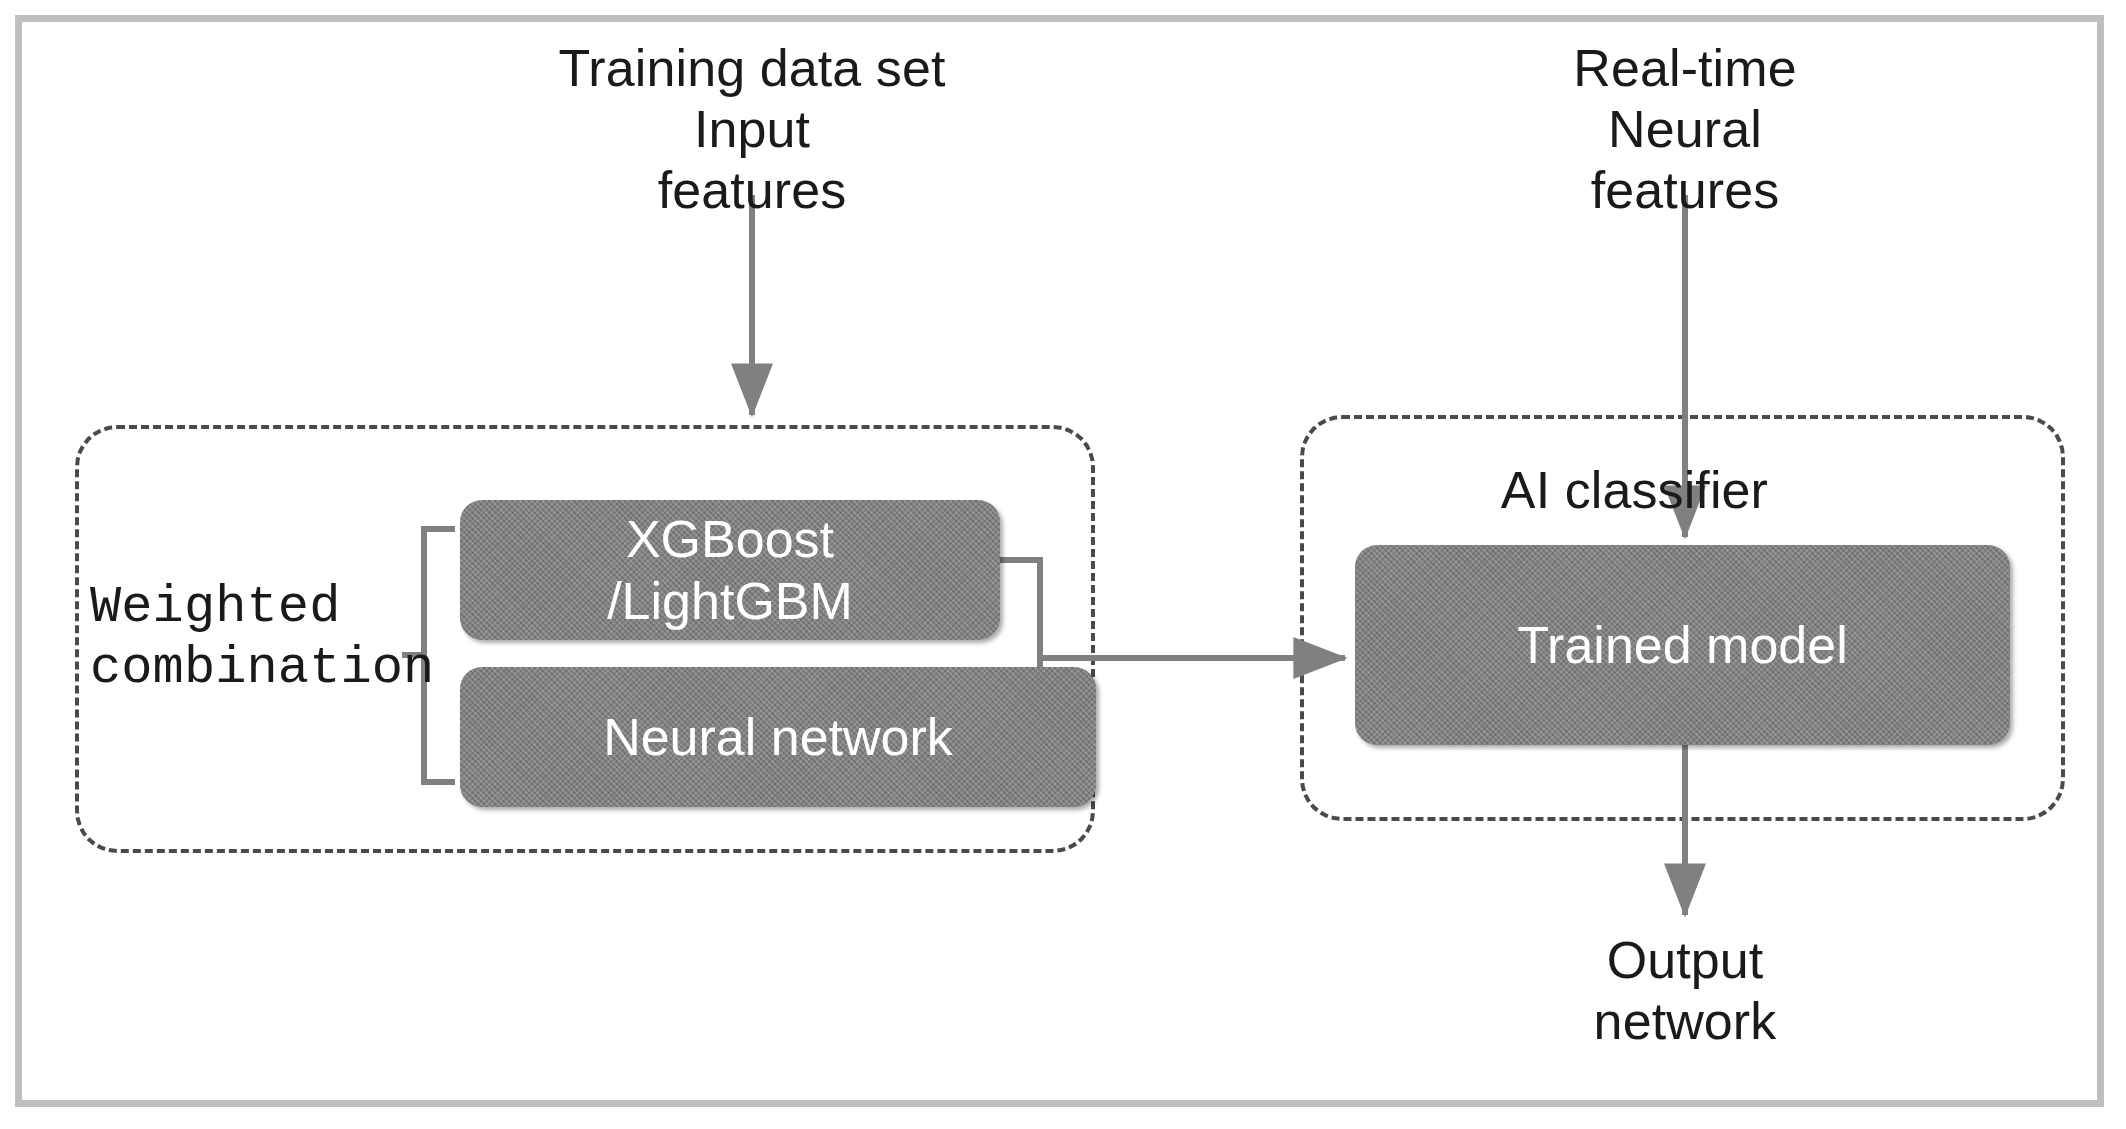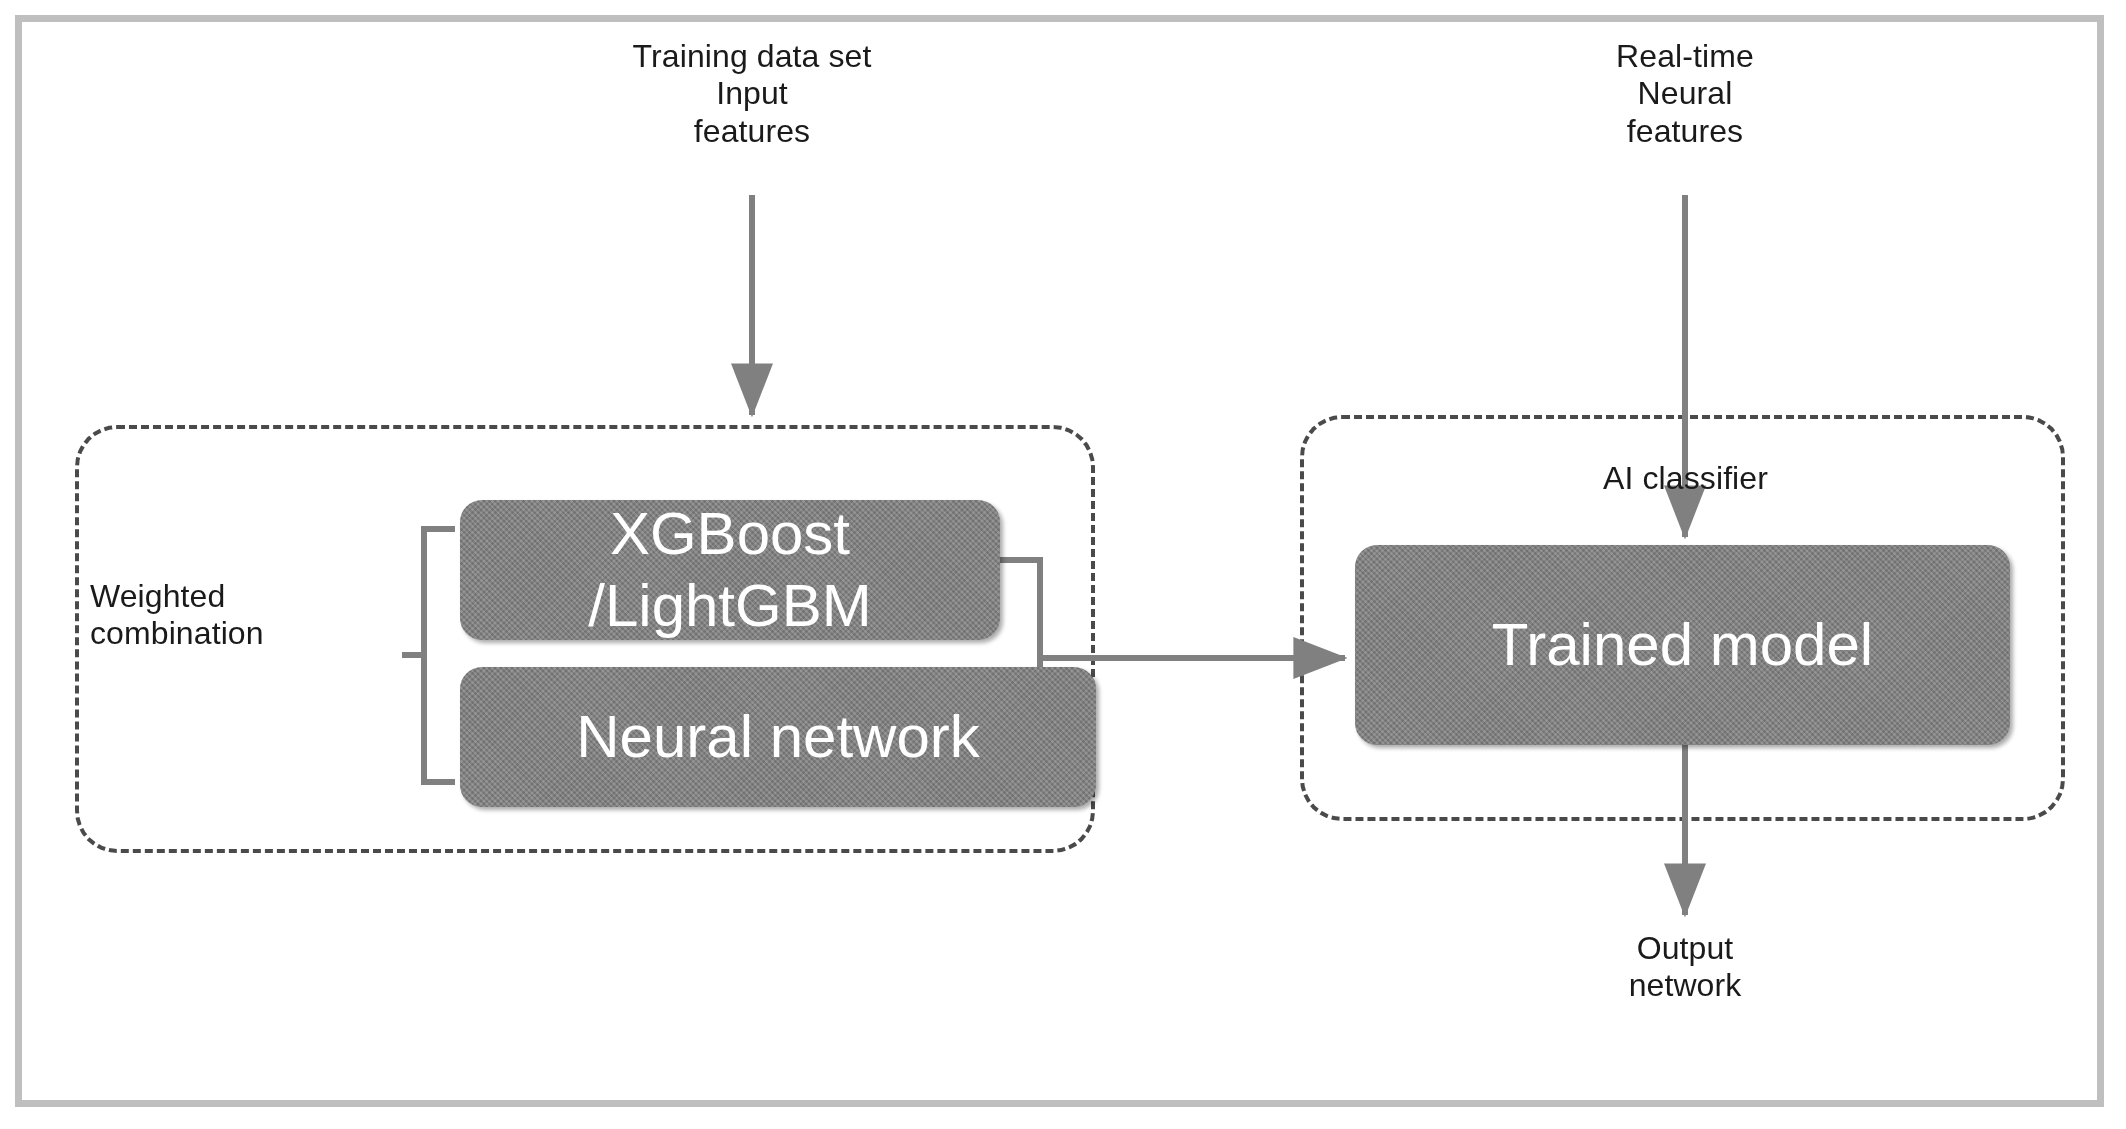--- a/index.html
+++ b/index.html
@@ -29,21 +29,21 @@
     box-sizing: border-box;
     border: 7px solid #bfbfbf;
     background: #ffffff;
   }
 
   
   .text-label {
     position: absolute;
     text-align: center;
     color: #1a1a1a;
-    font-size: 32px;
+    font-size: 52px;
     line-height: 1.17;
     font-weight: 400;
     white-space: pre-line;
     letter-spacing: 0.1px;
   }
 
   
   .dashed-group {
     position: absolute;
     box-sizing: border-box;
@@ -69,21 +69,21 @@
         rgba(255,255,255,0.07) 2px,
         rgba(0,0,0,0.06) 2px,
         rgba(0,0,0,0.06) 4px);
     box-shadow: 3px 3px 4px rgba(0,0,0,0.33);
     display: flex;
     align-items: center;
     justify-content: center;
   }
   .grey-box .box-label {
     color: #ffffff;
-    font-size: 60px;
+    font-size: 52px;
     line-height: 1.2;
     text-align: center;
     white-space: pre-line;
     font-weight: 400;
   }
 
   
   .connectors {
     position: absolute;
     left: 0;
@@ -148,21 +148,21 @@
   </div>
 
   <div class="text-label" style="left:552px; top:38px; width:400px;">Training data set
 Input
 features</div>
 
   <div class="text-label" style="left:1485px; top:38px; width:400px;">Real-time
 Neural
 features</div>
 
-  <div class="text-label" style="left:90px; top:578px; width:300px; text-align:left;">Weighted
+  <div class="text-label" style="left:90px; top:578px; width:300px; text-align:left;font-family:Liberation Mono, monospace;">Weighted
 combination</div>
 
   <div class="text-label" style="left:1368px; top:460px; width:400px; text-align:right;">AI classifier</div>
 
   <div class="text-label" style="left:1485px; top:930px; width:400px;">Output
 network</div>
 
 </div>
 
 </body></html>

